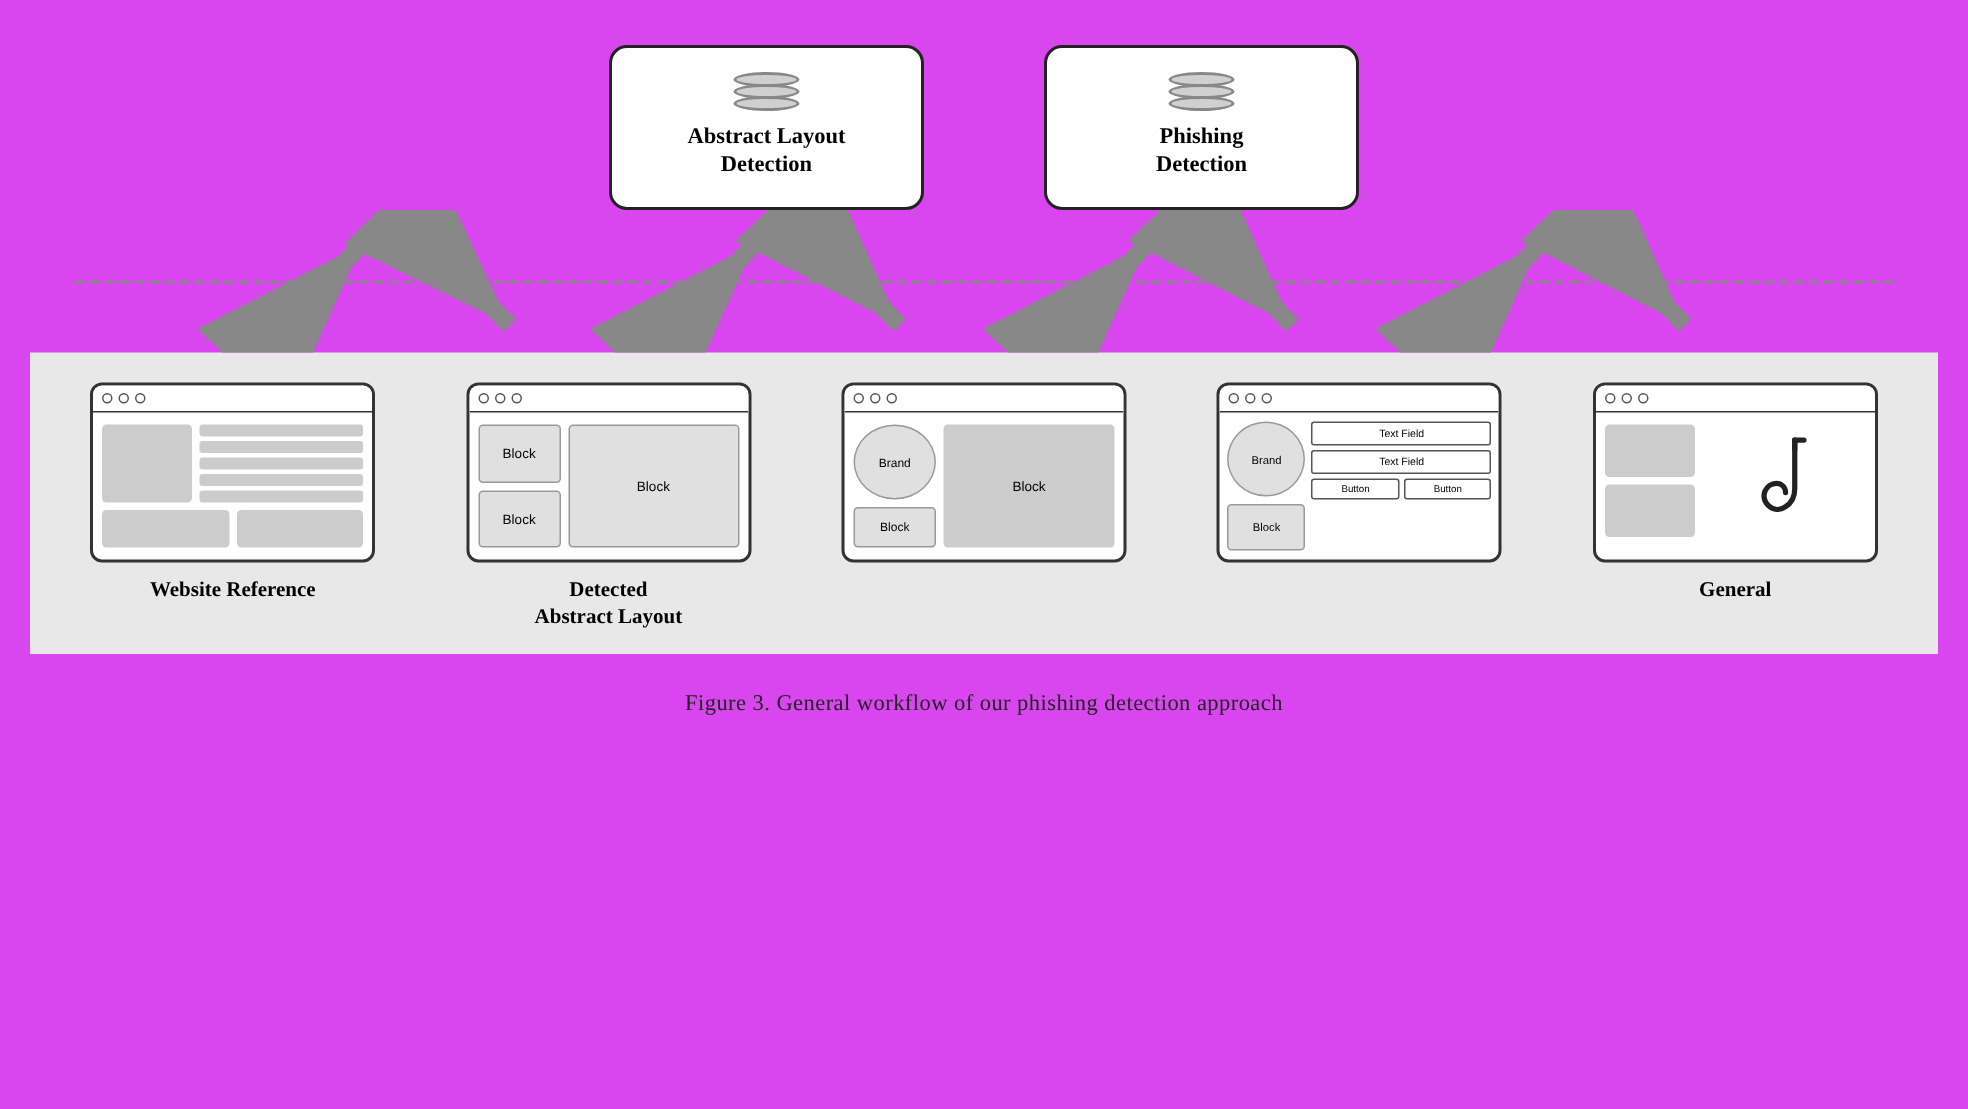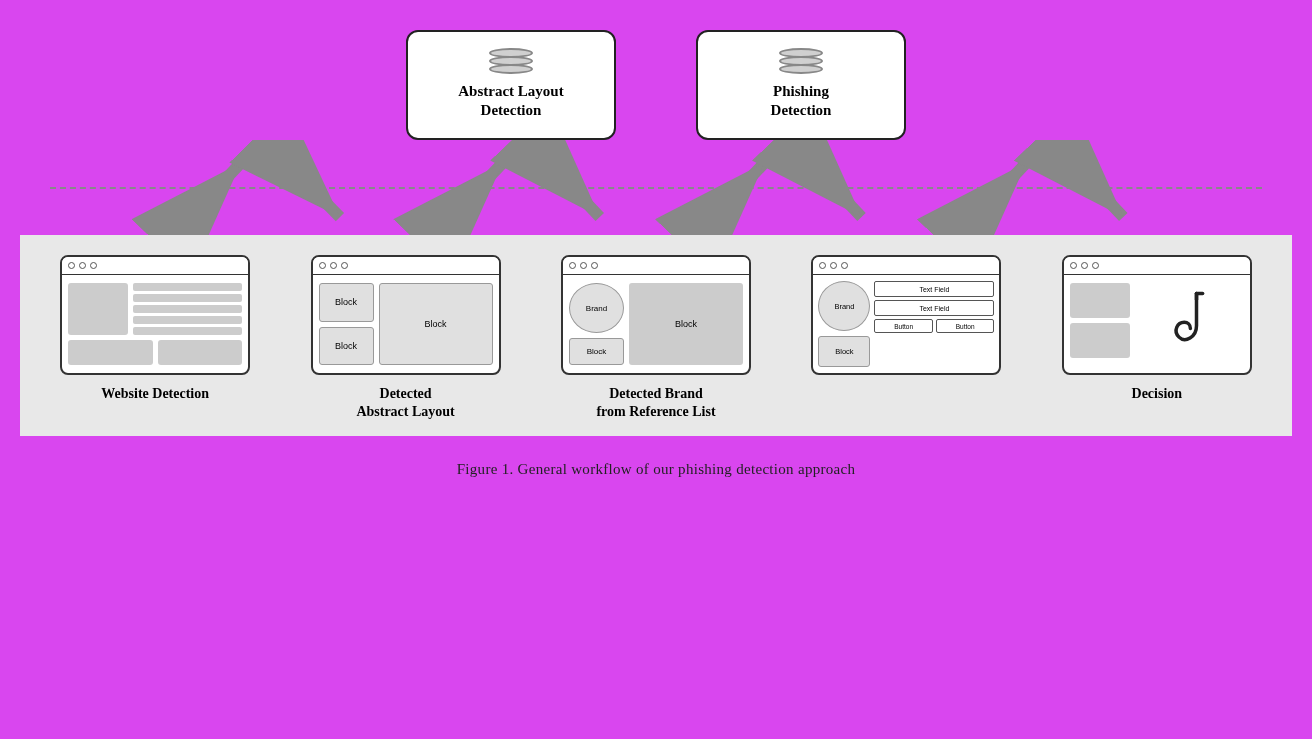--- a/index.html
+++ b/index.html
@@ -478,21 +478,21 @@
                 <div class="ws-line"></div>
                 <div class="ws-line"></div>
               </div>
             </div>
             <div class="ws-bottom">
               <div class="ws-block"></div>
               <div class="ws-block"></div>
             </div>
           </div>
         </div>
-        <div class="screen-label">Website Detection</div>
+        <div class="screen-label">Website Reference</div>
       </div>
 
       <div class="screen-item">
         <div class="browser-window">
           <div class="browser-titlebar">
             <div class="browser-dot"></div>
             <div class="browser-dot"></div>
             <div class="browser-dot"></div>
           </div>
           <div class="dal-body">
@@ -514,21 +514,20 @@
             <div class="browser-dot"></div>
           </div>
           <div class="db-body">
             <div class="db-left">
               <div class="db-brand">Brand</div>
               <div class="db-block-sm">Block</div>
             </div>
             <div class="db-right">Block</div>
           </div>
         </div>
-        <div class="screen-label">Detected Brand<br>from Reference List</div>
       </div>
 
       <div class="screen-item">
         <div class="browser-window">
           <div class="browser-titlebar">
             <div class="browser-dot"></div>
             <div class="browser-dot"></div>
             <div class="browser-dot"></div>
           </div>
           <div class="dc-body">
@@ -564,21 +563,21 @@
             <div class="dec-right">
 
               <svg class="hook-svg" viewBox="0 0 60 80" xmlns="http://www.w3.org/2000/svg">
                 <path d="M38,5 L38,42 C38,55 25,62 18,55 C11,48 16,38 24,38 C28,38 31,41 31,45" fill="none" stroke="#222" stroke-width="4" stroke-linecap="round"></path>
                 <line x1="38" y1="5" x2="45" y2="5" stroke="#222" stroke-width="4" stroke-linecap="round"></line>
                 <line x1="38" y1="5" x2="38" y2="12" stroke="#222" stroke-width="4" stroke-linecap="round"></line>
               </svg>
             </div>
           </div>
         </div>
-        <div class="screen-label">Decision</div>
+        <div class="screen-label">General</div>
       </div>
 
     </div>
   </div>
 
-  <div class="figure-caption">Figure 1. General workflow of our phishing detection approach</div>
+  <div class="figure-caption">Figure 3. General workflow of our phishing detection approach</div>
 
 </div>
 
 </body></html>

